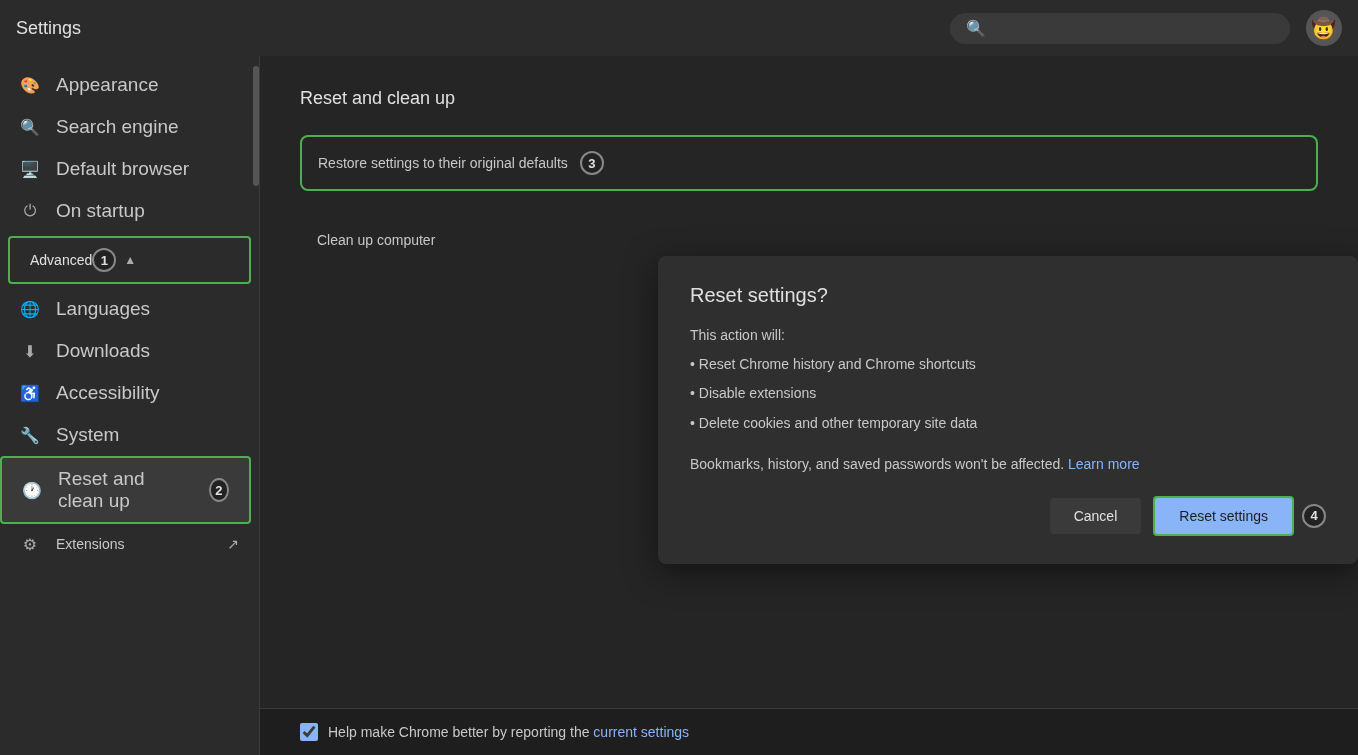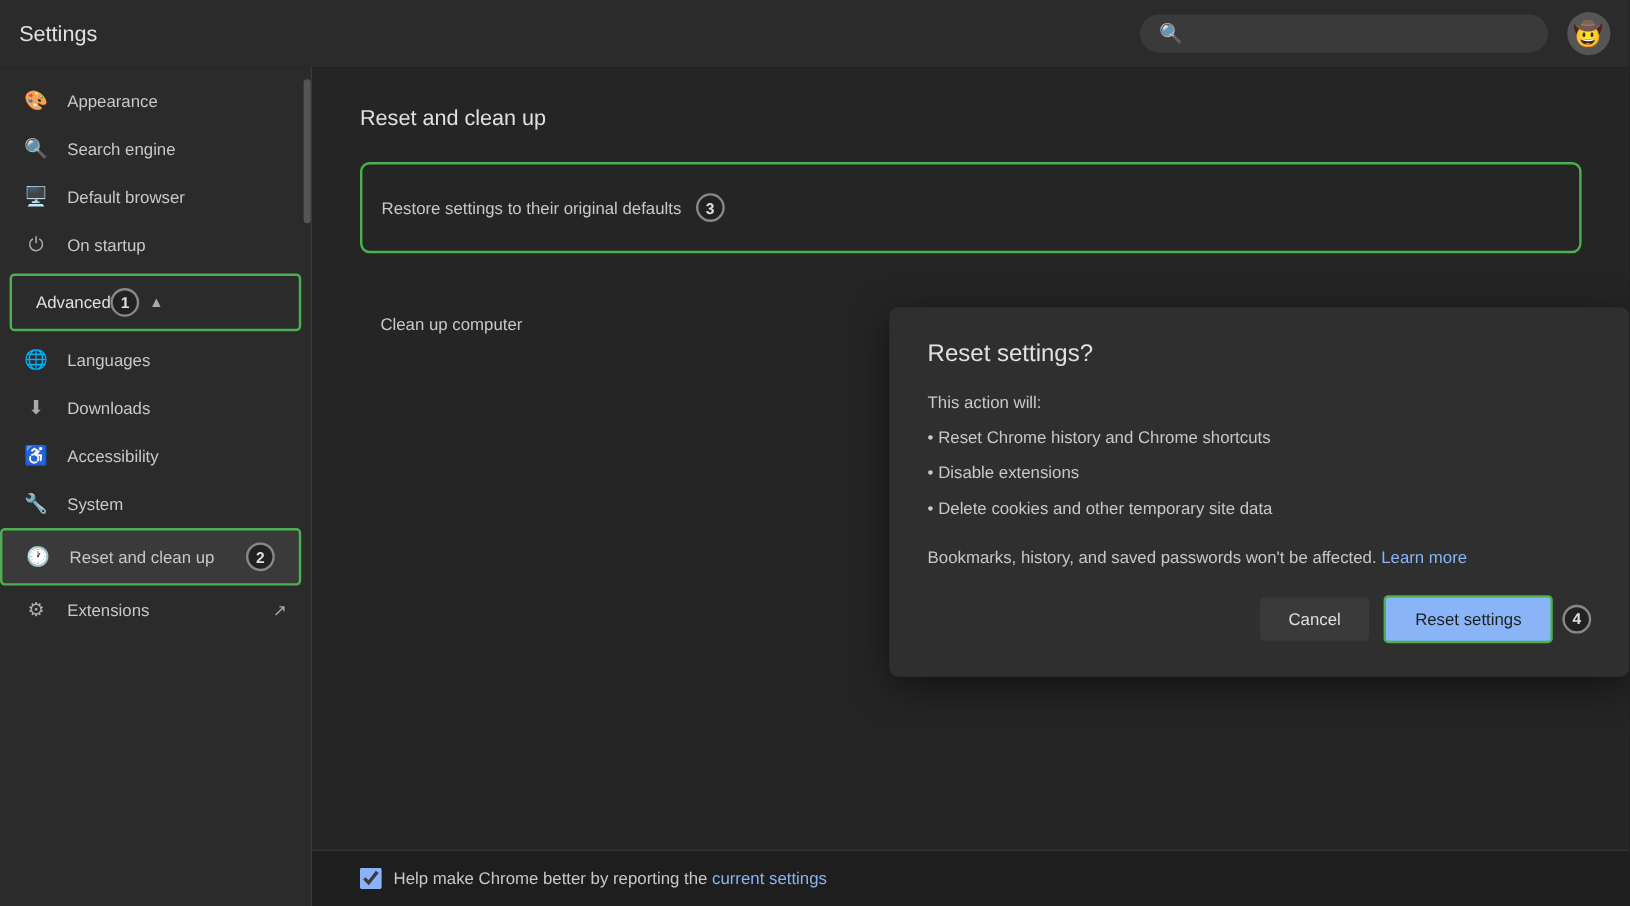--- a/index.html
+++ b/index.html
@@ -109,21 +109,21 @@
       width: 20px;
       height: 20px;
       display: flex;
       align-items: center;
       justify-content: center;
       font-size: 16px;
       color: #aaa;
       flex-shrink: 0;
     }
     .sidebar-item-label {
-      font-size: 14px;
+      font-size: 19px;
     }
     .sidebar-section-header {
       display: flex;
       align-items: center;
       padding: 10px 20px;
       cursor: pointer;
       color: #e0e0e0;
       font-size: 14px;
       font-weight: 500;
       border: 2px solid #4caf50;
@@ -164,40 +164,40 @@
     .section-title {
       font-size: 18px;
       font-weight: 500;
       color: #e0e0e0;
       margin-bottom: 20px;
     }
 
     .settings-item {
       display: flex;
       align-items: center;
-      padding: 24px 16px;
+      padding: 14px 16px;
       border-radius: 8px;
       cursor: pointer;
       color: #c8c8c8;
       border: 1px solid transparent;
       margin-top: 26px;
     }
     .settings-item.highlighted {
       border: 2px solid #4caf50;
       border-radius: 8px;
     }
     .settings-item-text {
       font-size: 14px;
       color: #c8c8c8;
     }
     .dialog {
       background: #2f2f2f;
       border-radius: 8px;
       padding: 28px 32px;
-      width: 617px;
+      width: 700px;
       box-shadow: 0 8px 32px rgba(0,0,0,0.5);
       position: absolute;
       right: 0;
       top: 200px;
     }
     .dialog-title {
       font-size: 20px;
       font-weight: 500;
       color: #e0e0e0;
       margin-bottom: 16px;

